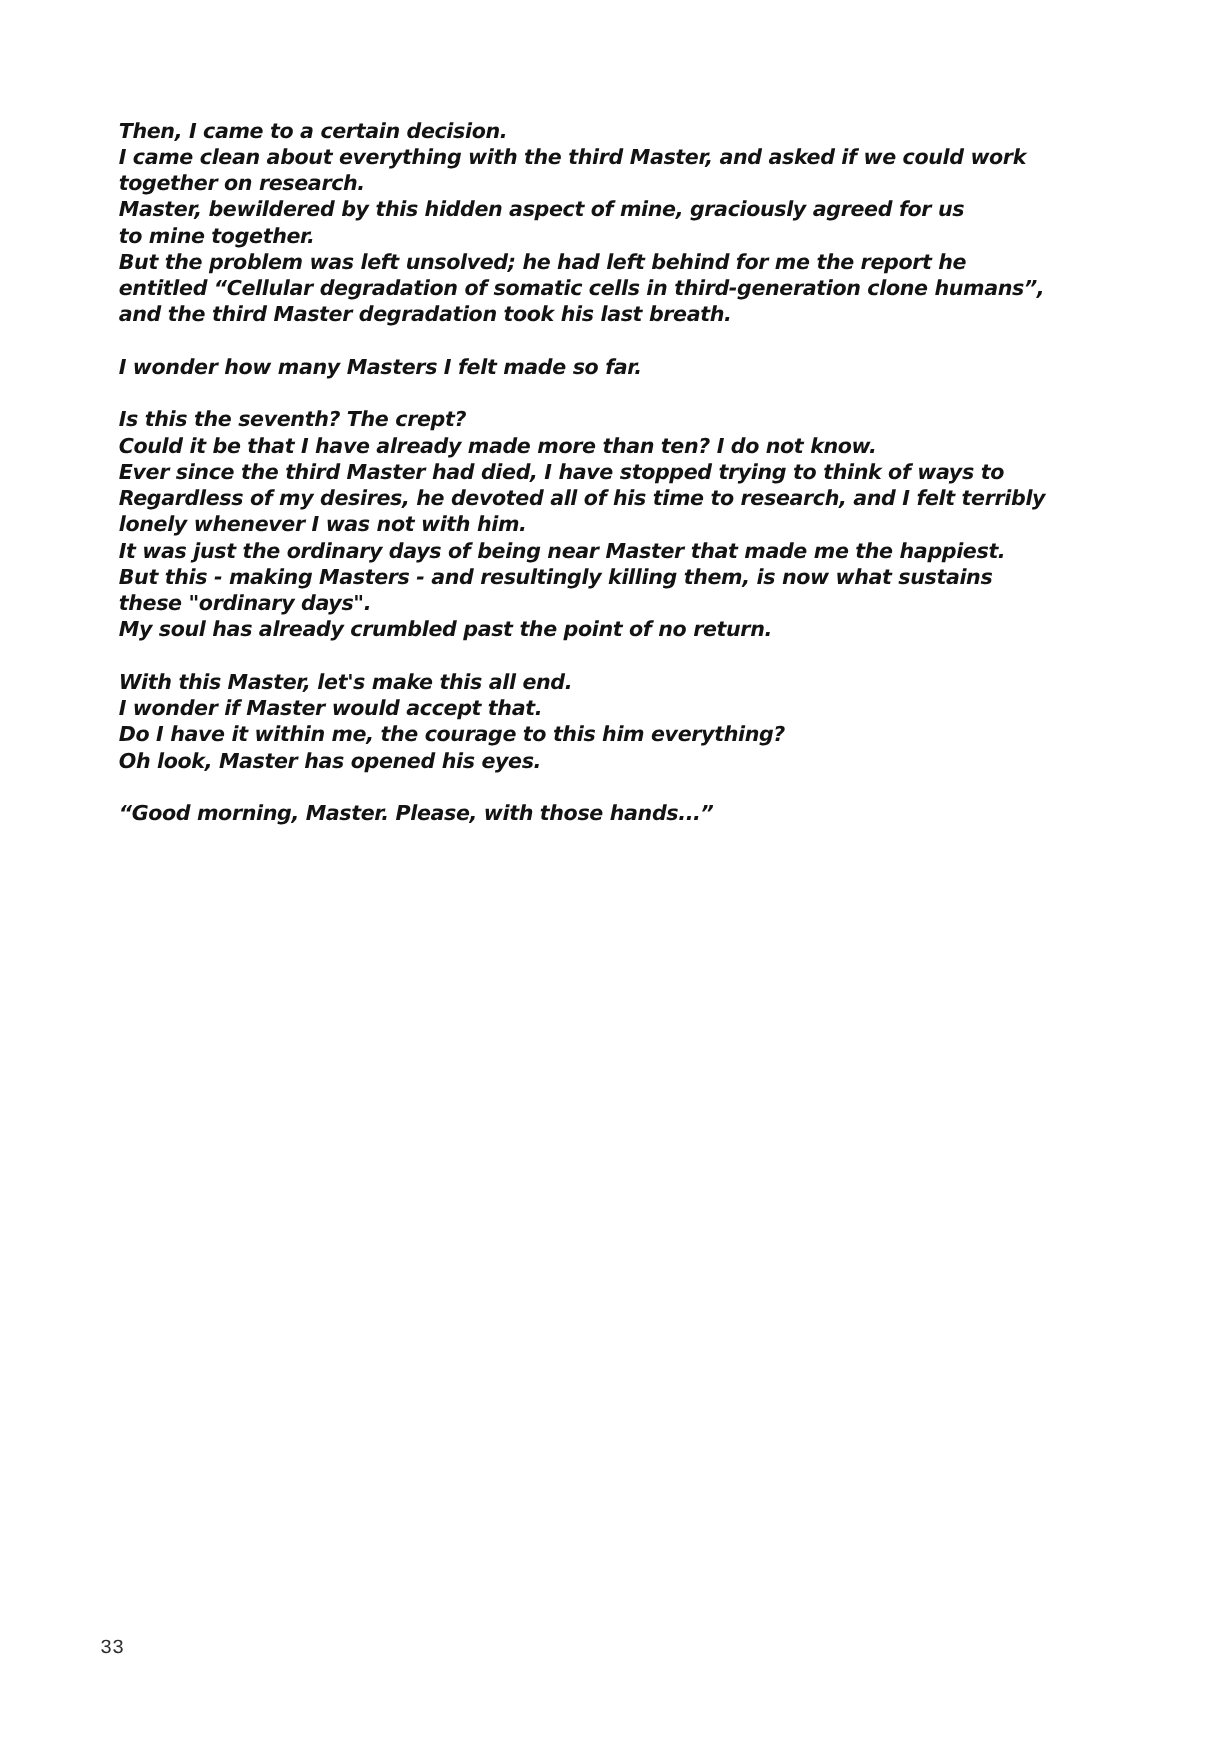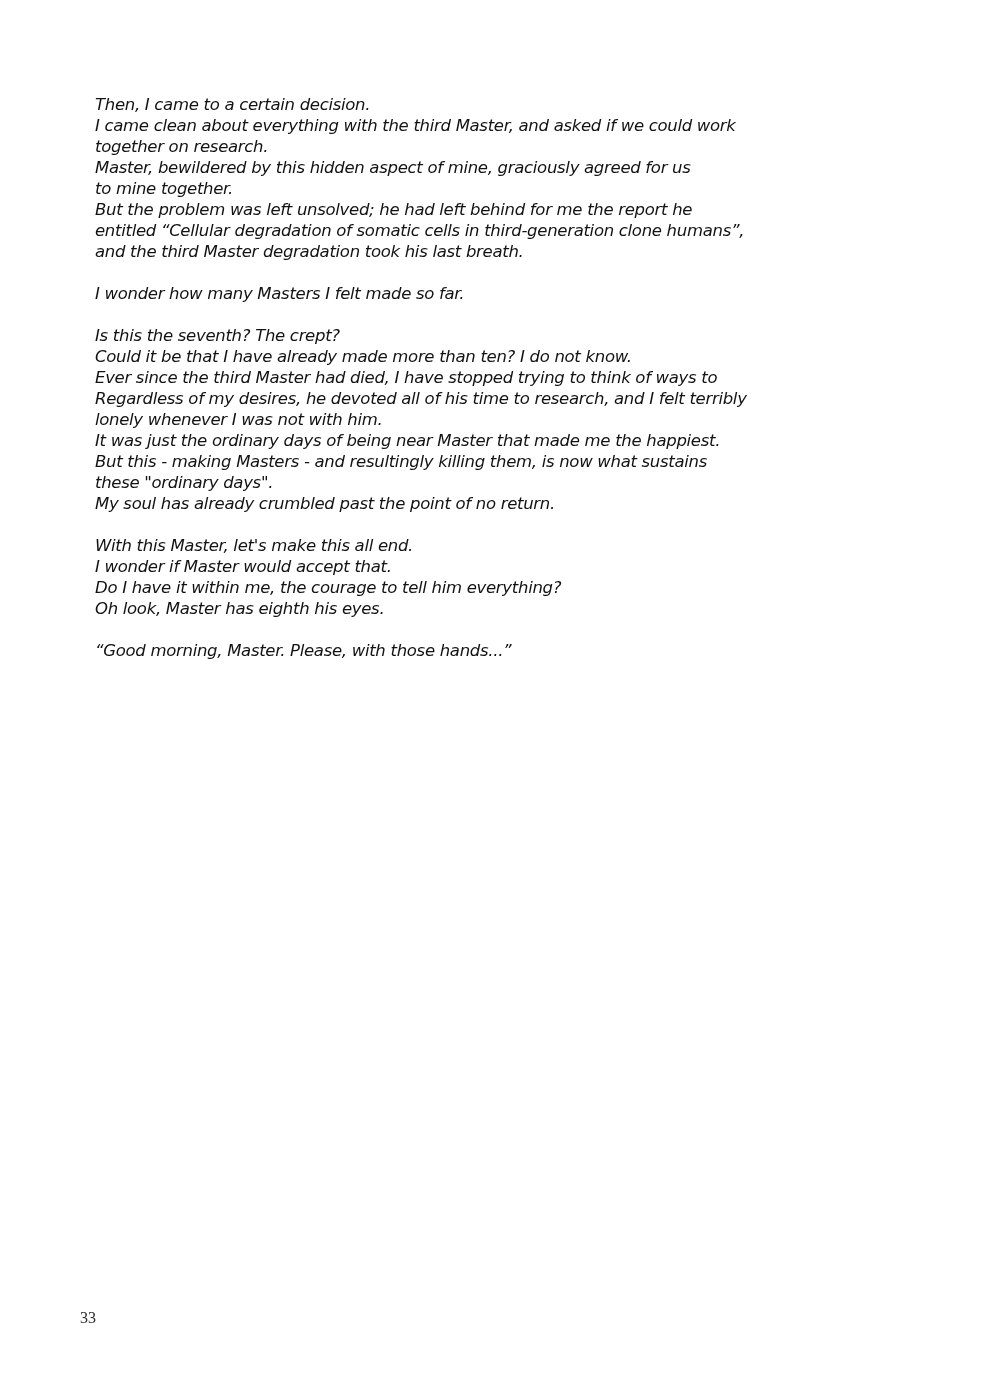--- a/index.html
+++ b/index.html
@@ -16,39 +16,39 @@
     font-family: "DejaVu Sans", sans-serif;
   }
   .text-block {
     position: absolute;
     left: 95px;
     top: 94px;
     width: 840px;
     color: #131313;
     font-family: "DejaVu Sans", sans-serif;
     font-style: italic;
-    font-weight: 400;
+    font-weight: 700;
     font-size: 16.5px;
     line-height: 21px;
     letter-spacing: -0.3px;
   }
   .paragraph {
     margin: 0 0 21px 0;
   }
   .paragraph:last-child {
     margin-bottom: 0;
   }
   .line {
     white-space: nowrap;
   }
   .page-number {
     position: absolute;
     left: 80px;
     top: 1308px;
-    font-family: Liberation Serif, serif;
+    font-family: Liberation Mono, monospace;
     font-style: normal;
     font-weight: 400;
     font-size: 16px;
     line-height: 20px;
     color: #2e2e2e;
   }
 </style>
 </head>
 <body>
 
@@ -79,22 +79,22 @@
       <div class="line">lonely whenever I was not with him.</div>
       <div class="line">It was just the ordinary days of being near Master that made me the happiest.</div>
       <div class="line">But this - making Masters - and resultingly killing them, is now what sustains</div>
       <div class="line">these "ordinary days".</div>
       <div class="line">My soul has already crumbled past the point of no return.</div>
     </div>
 
     <div class="paragraph">
       <div class="line">With this Master, let's make this all end.</div>
       <div class="line">I wonder if Master would accept that.</div>
-      <div class="line">Do I have it within me, the courage to tell him everything?</div>
-      <div class="line">Oh look, Master has eighth his eyes.</div>
+      <div class="line">Do I have it within me, the courage to this him everything?</div>
+      <div class="line">Oh look, Master has opened his eyes.</div>
     </div>
 
     <div class="paragraph">
       <div class="line">“Good morning, Master. Please, with those hands...”</div>
     </div>
 
   </div>
 
   <div class="page-number">33</div>
 

